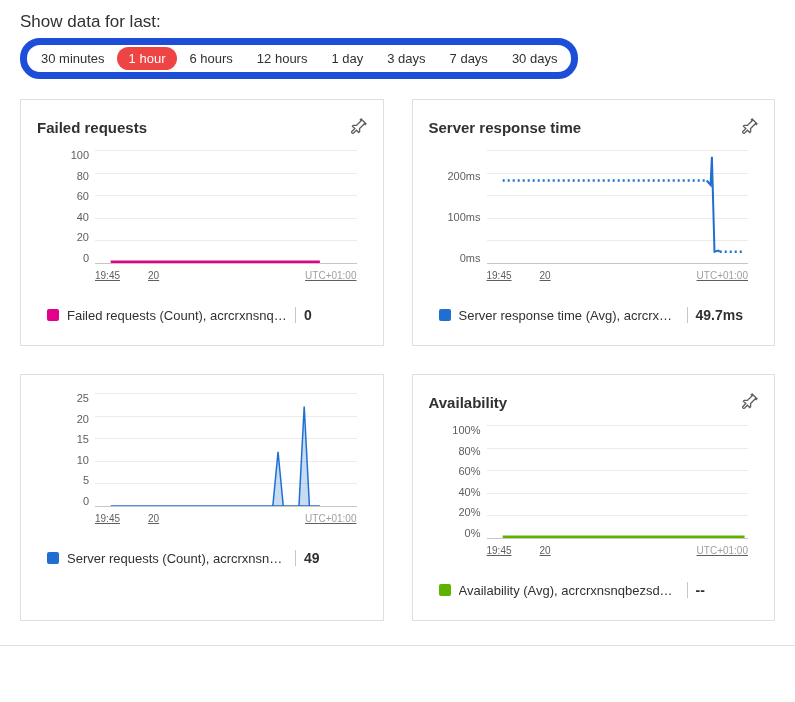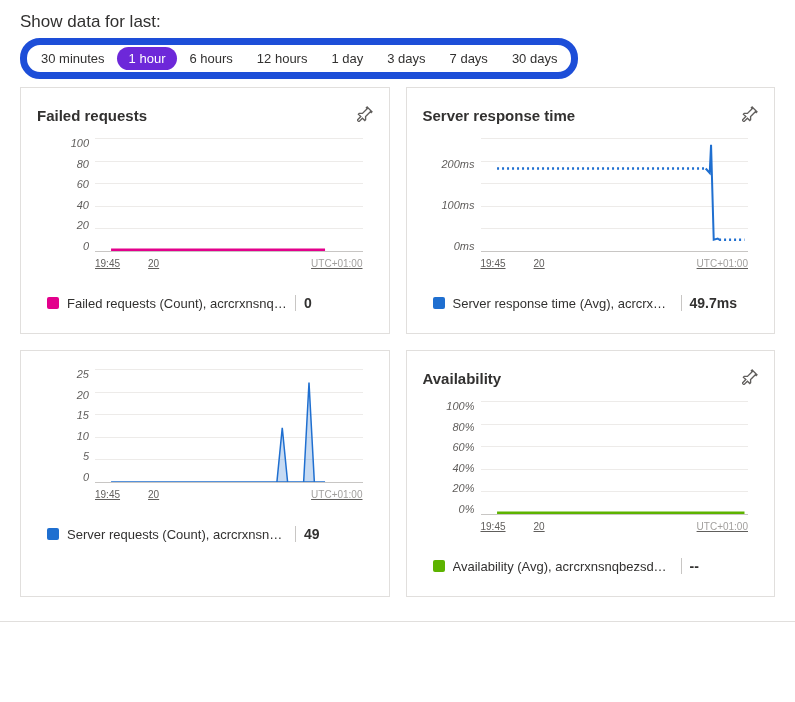--- a/index.html
+++ b/index.html
@@ -1,29 +1,29 @@
 <!DOCTYPE html>
 <html><head>
   <meta charset="utf-8">
   <style>
     * { box-sizing: border-box; margin: 0; padding: 0; }
     body { font-family: 'Segoe UI', Arial, sans-serif; font-size: 13px; color: #323130; background: #fff; width: 795px; }
     .page { padding: 12px 20px 20px 20px; }
     .filter-label { font-size: 17px; margin-bottom: 6px; color: #323130; }
     .pill-group { display: inline-flex; border: 7px solid #1d4ed8; border-radius: 20px; padding: 2px 2px; align-items: center; }
     .pill { font-size: 13px; padding: 4px 12px; border-radius: 16px; cursor: pointer; white-space: nowrap; }
-    .pill.active { background: #6d28d9; color: #fff; }
-    .grid { display: grid; grid-template-columns: 1fr 1fr; gap: 16px; margin-top: 8px; }
+    .pill.active { background: #ef4444; color: #fff; }
+    .grid { display: grid; grid-template-columns: 1fr 1fr; gap: 28px; margin-top: 20px; }
     .card { border: 1px solid #e1dfdd; padding: 18px 16px 22px 16px; position: relative; }
     .card-head { display: flex; justify-content: space-between; align-items: center; margin-bottom: 14px; }
     .card-title { font-size: 15px; font-weight: 600; color: #323130; }
     .pin { width: 18px; height: 18px; cursor: pointer; transform: rotate(45deg); }
     .pin svg { width: 18px; height: 18px; stroke: #605e5c; fill: none; stroke-width: 1.2; }
     .chart-wrap { display: flex; margin-left: 12px; margin-right: 10px; }
-    .y-axis { display: flex; flex-direction: column; justify-content: space-between; align-items: flex-end; width: 40px; font-size: 11px; color: #605e5c; flex-shrink: 0; font-style: italic; }
+    .y-axis { display: flex; flex-direction: column; justify-content: space-between; align-items: flex-end; width: 40px; font-size: 11px; color: #605e5c; flex-shrink: 0; }
     .y-axis span { line-height: 1; text-align: right; }
     .plot { flex: 1; position: relative; border-bottom: 1px solid #c8c6c4; margin-left: 6px; }
     .grid-lines { position: absolute; inset: 0; display: flex; flex-direction: column; justify-content: space-between; }
     .grid-lines div { border-top: 1px solid #edebe9; height: 0; }
     .grid-lines div:last-child { border-top: none; }
     .plot svg { position: absolute; inset: 0; width: 100%; height: 100%; }
     .x-axis { display: flex; margin-left: 58px; margin-right: 10px; font-size: 10px; color: #605e5c; margin-top: 6px; justify-content: flex-start; gap: 28px; text-decoration: underline; }
     .x-axis .tz { margin-left: auto; color: #a19f9d; text-align: right; }
     .legend { display: flex; align-items: center; gap: 8px; margin-top: 26px; margin-left: 10px; font-size: 13px; }
     .swatch { width: 12px; height: 12px; border-radius: 2px; flex-shrink: 0; }

